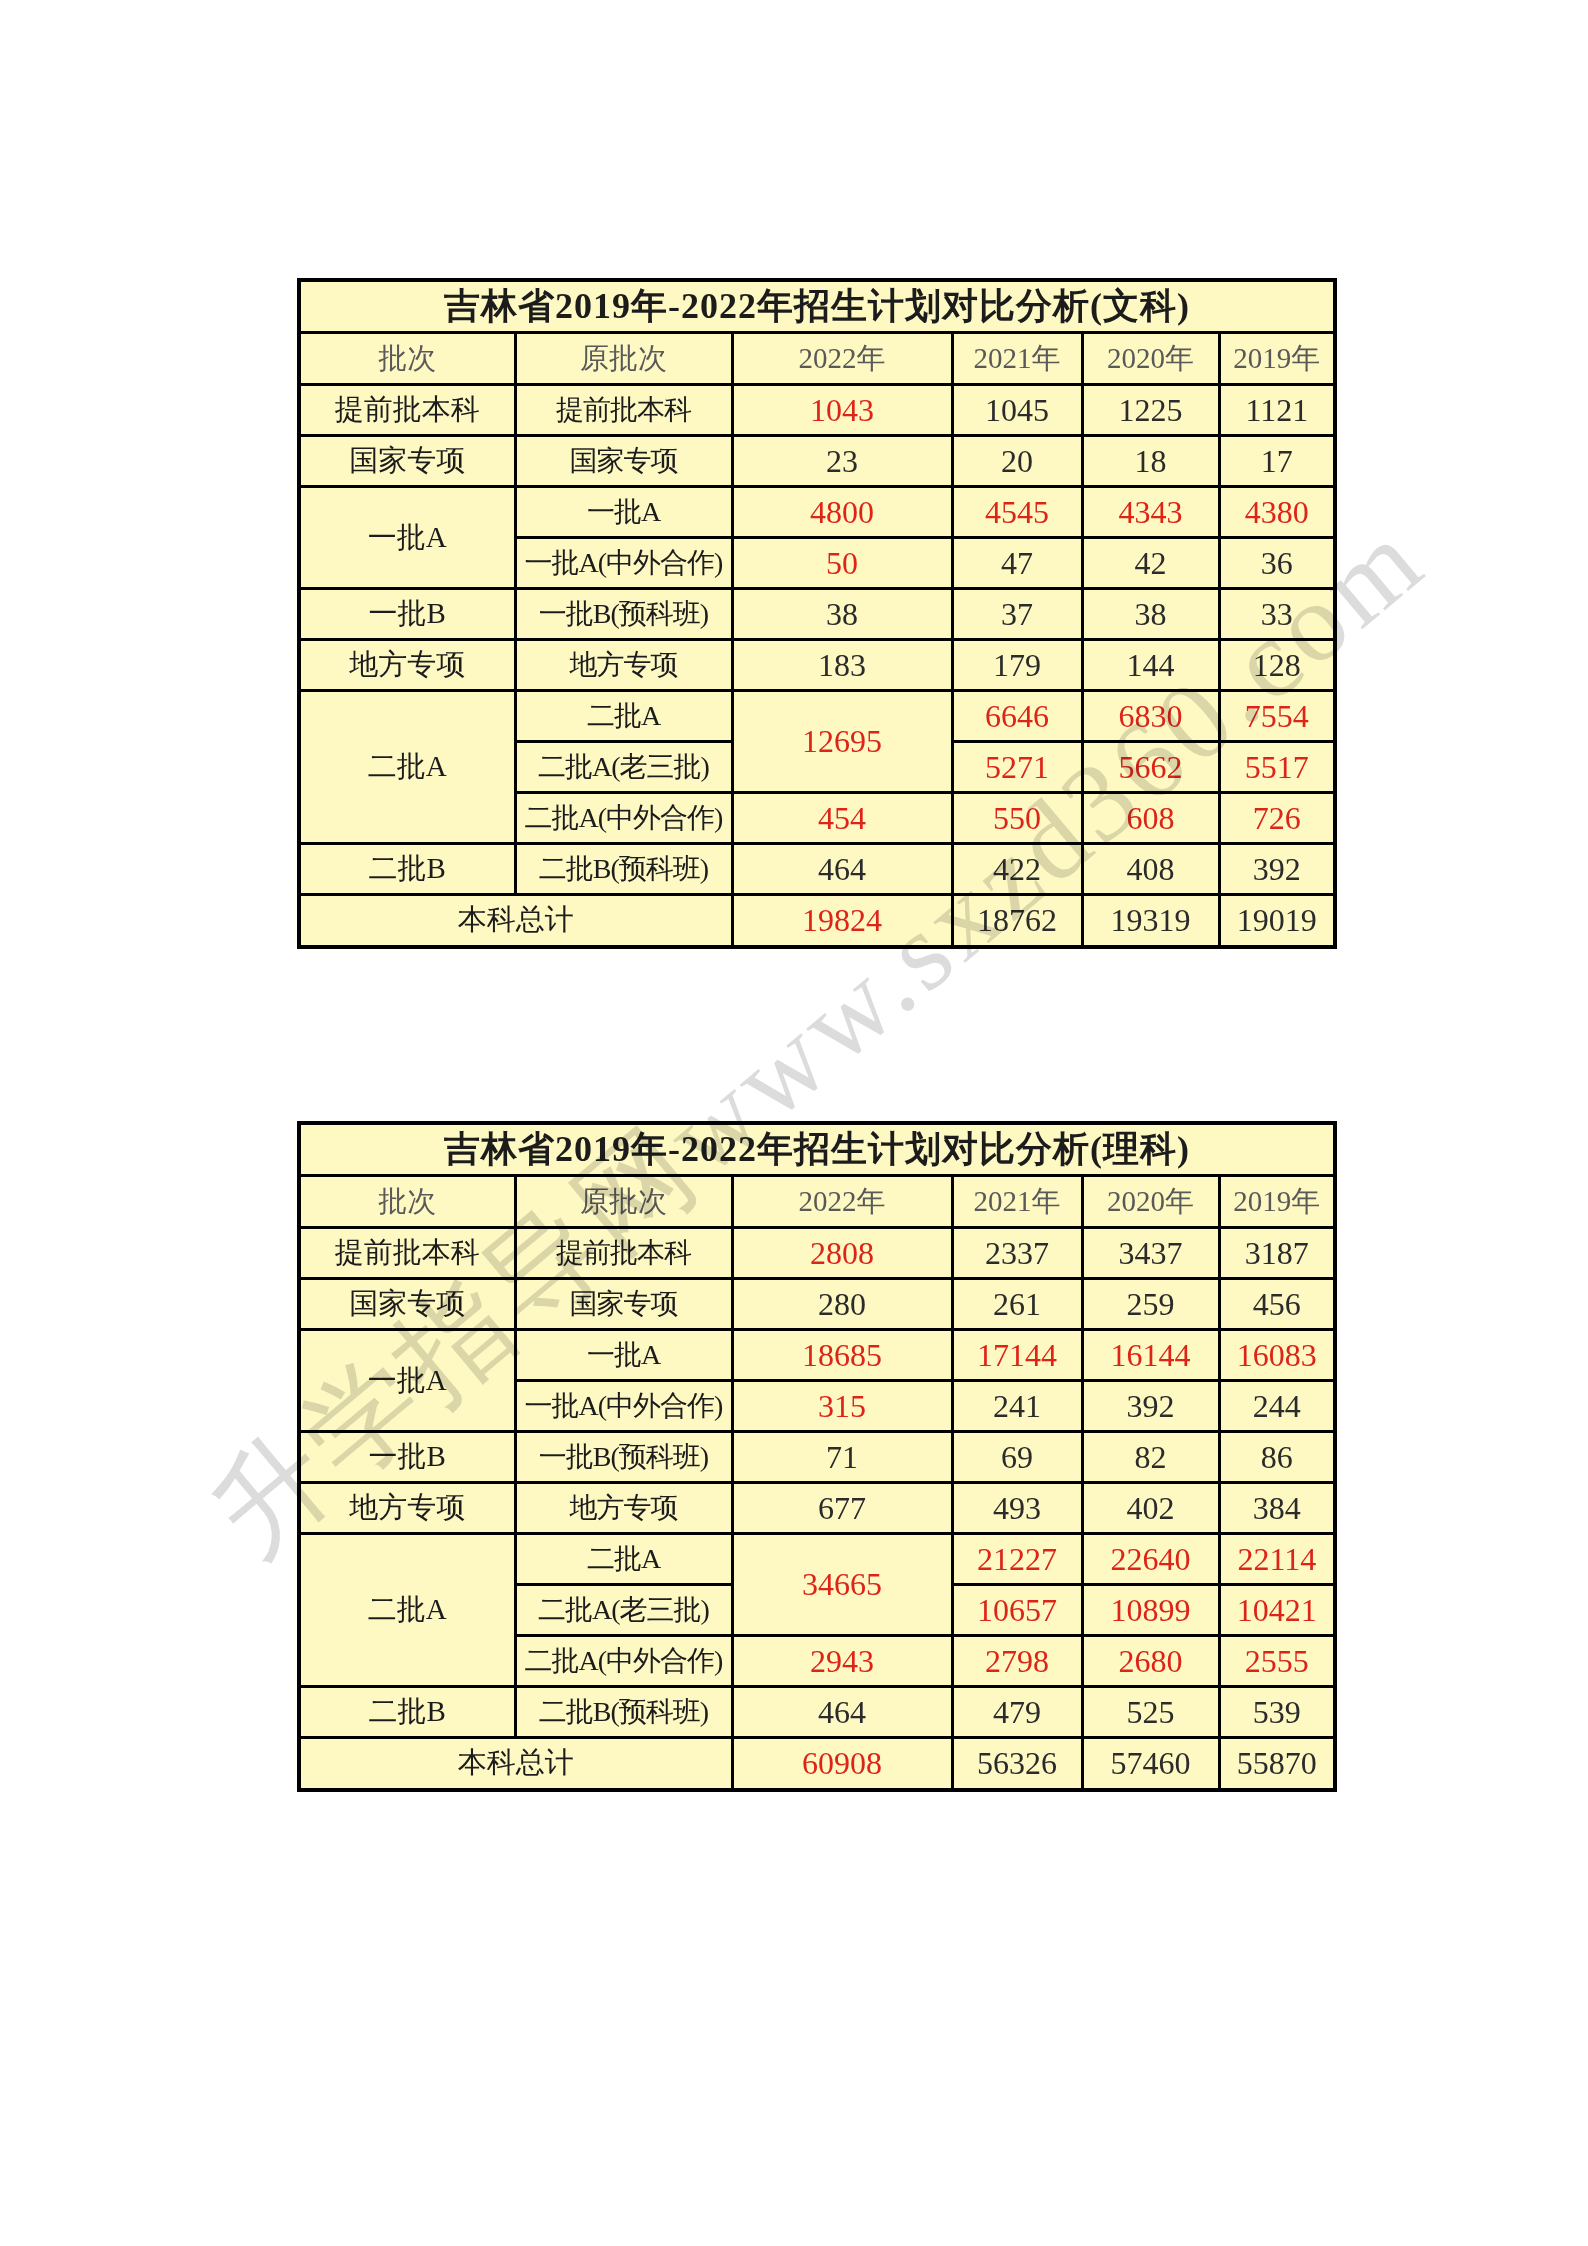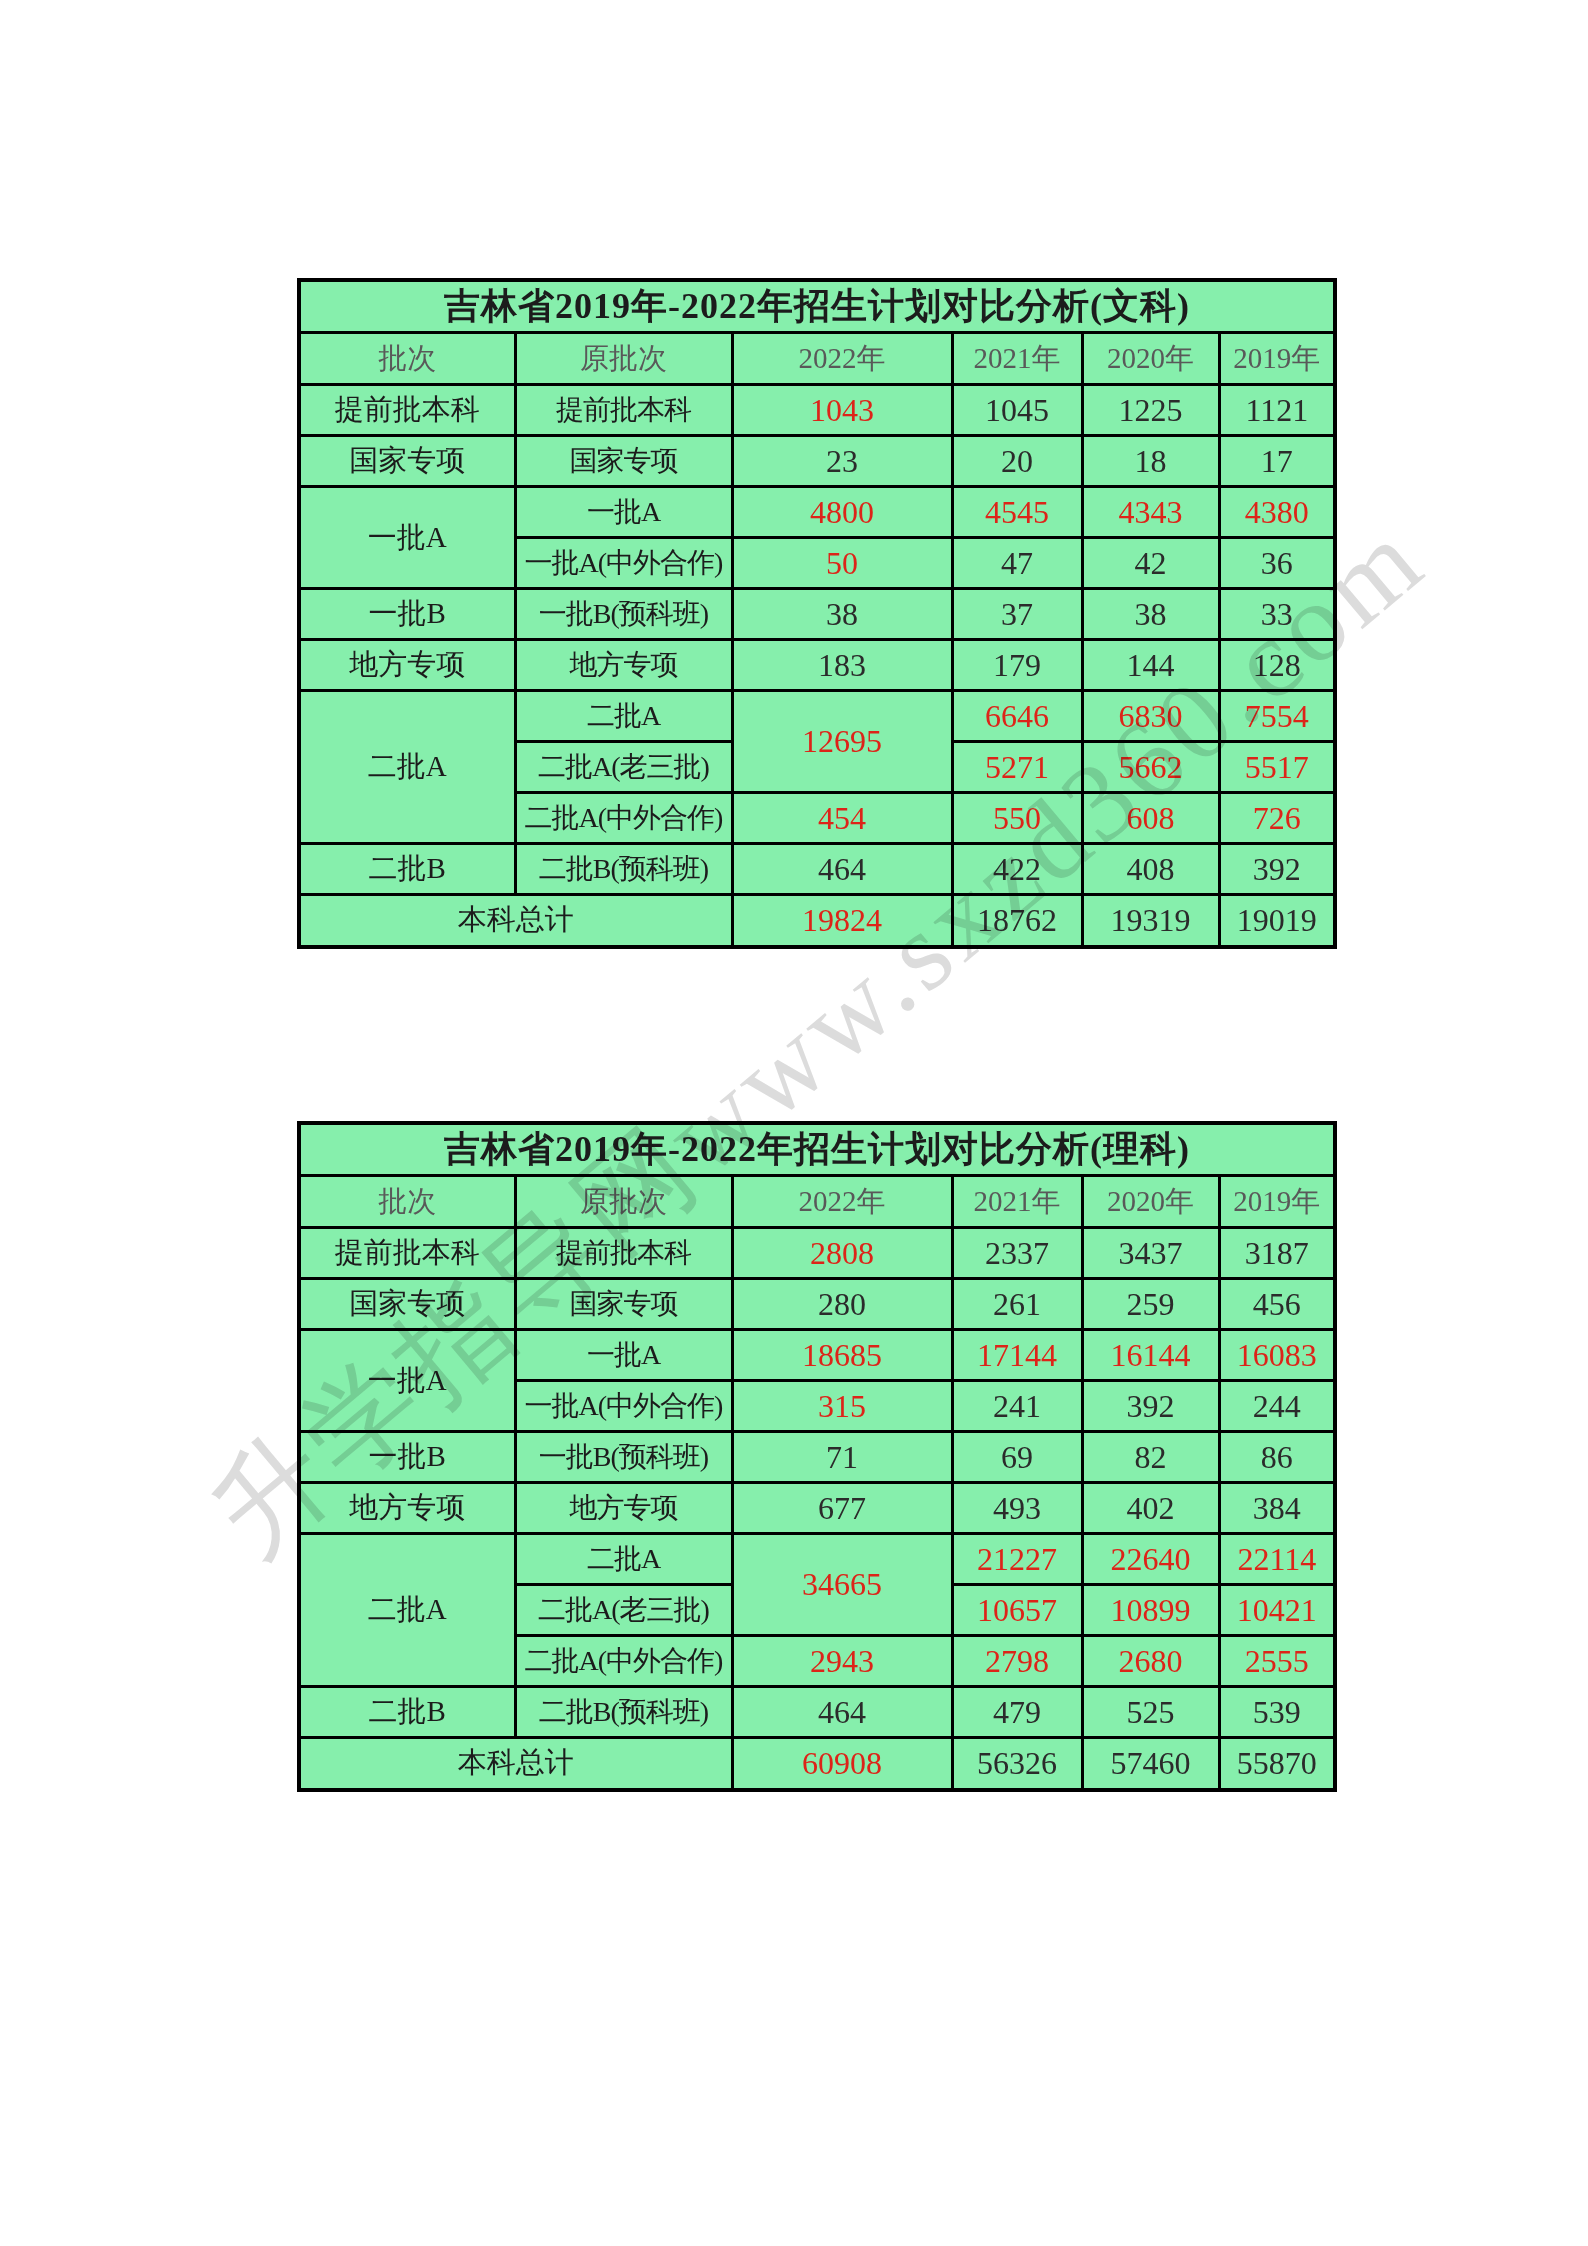--- a/index.html
+++ b/index.html
@@ -16,21 +16,21 @@
     position:relative;
     overflow:hidden;
     font-family:"Liberation Serif","DejaVu Serif",serif;
   }
   .tbl{
     position:absolute;
     left:297px;
     width:1036px;
     border-collapse:collapse;
     table-layout:fixed;
-    background:#86efac;
+    background:#fef9c3;
     border:4px solid var(--border);
     padding-left:24px;
   }
   #table-arts{top:278px;}
   #table-science{top:1121px;}
   .tbl td{
     border:3px solid var(--border);
     text-align:center;
     vertical-align:middle;
     padding:0;

